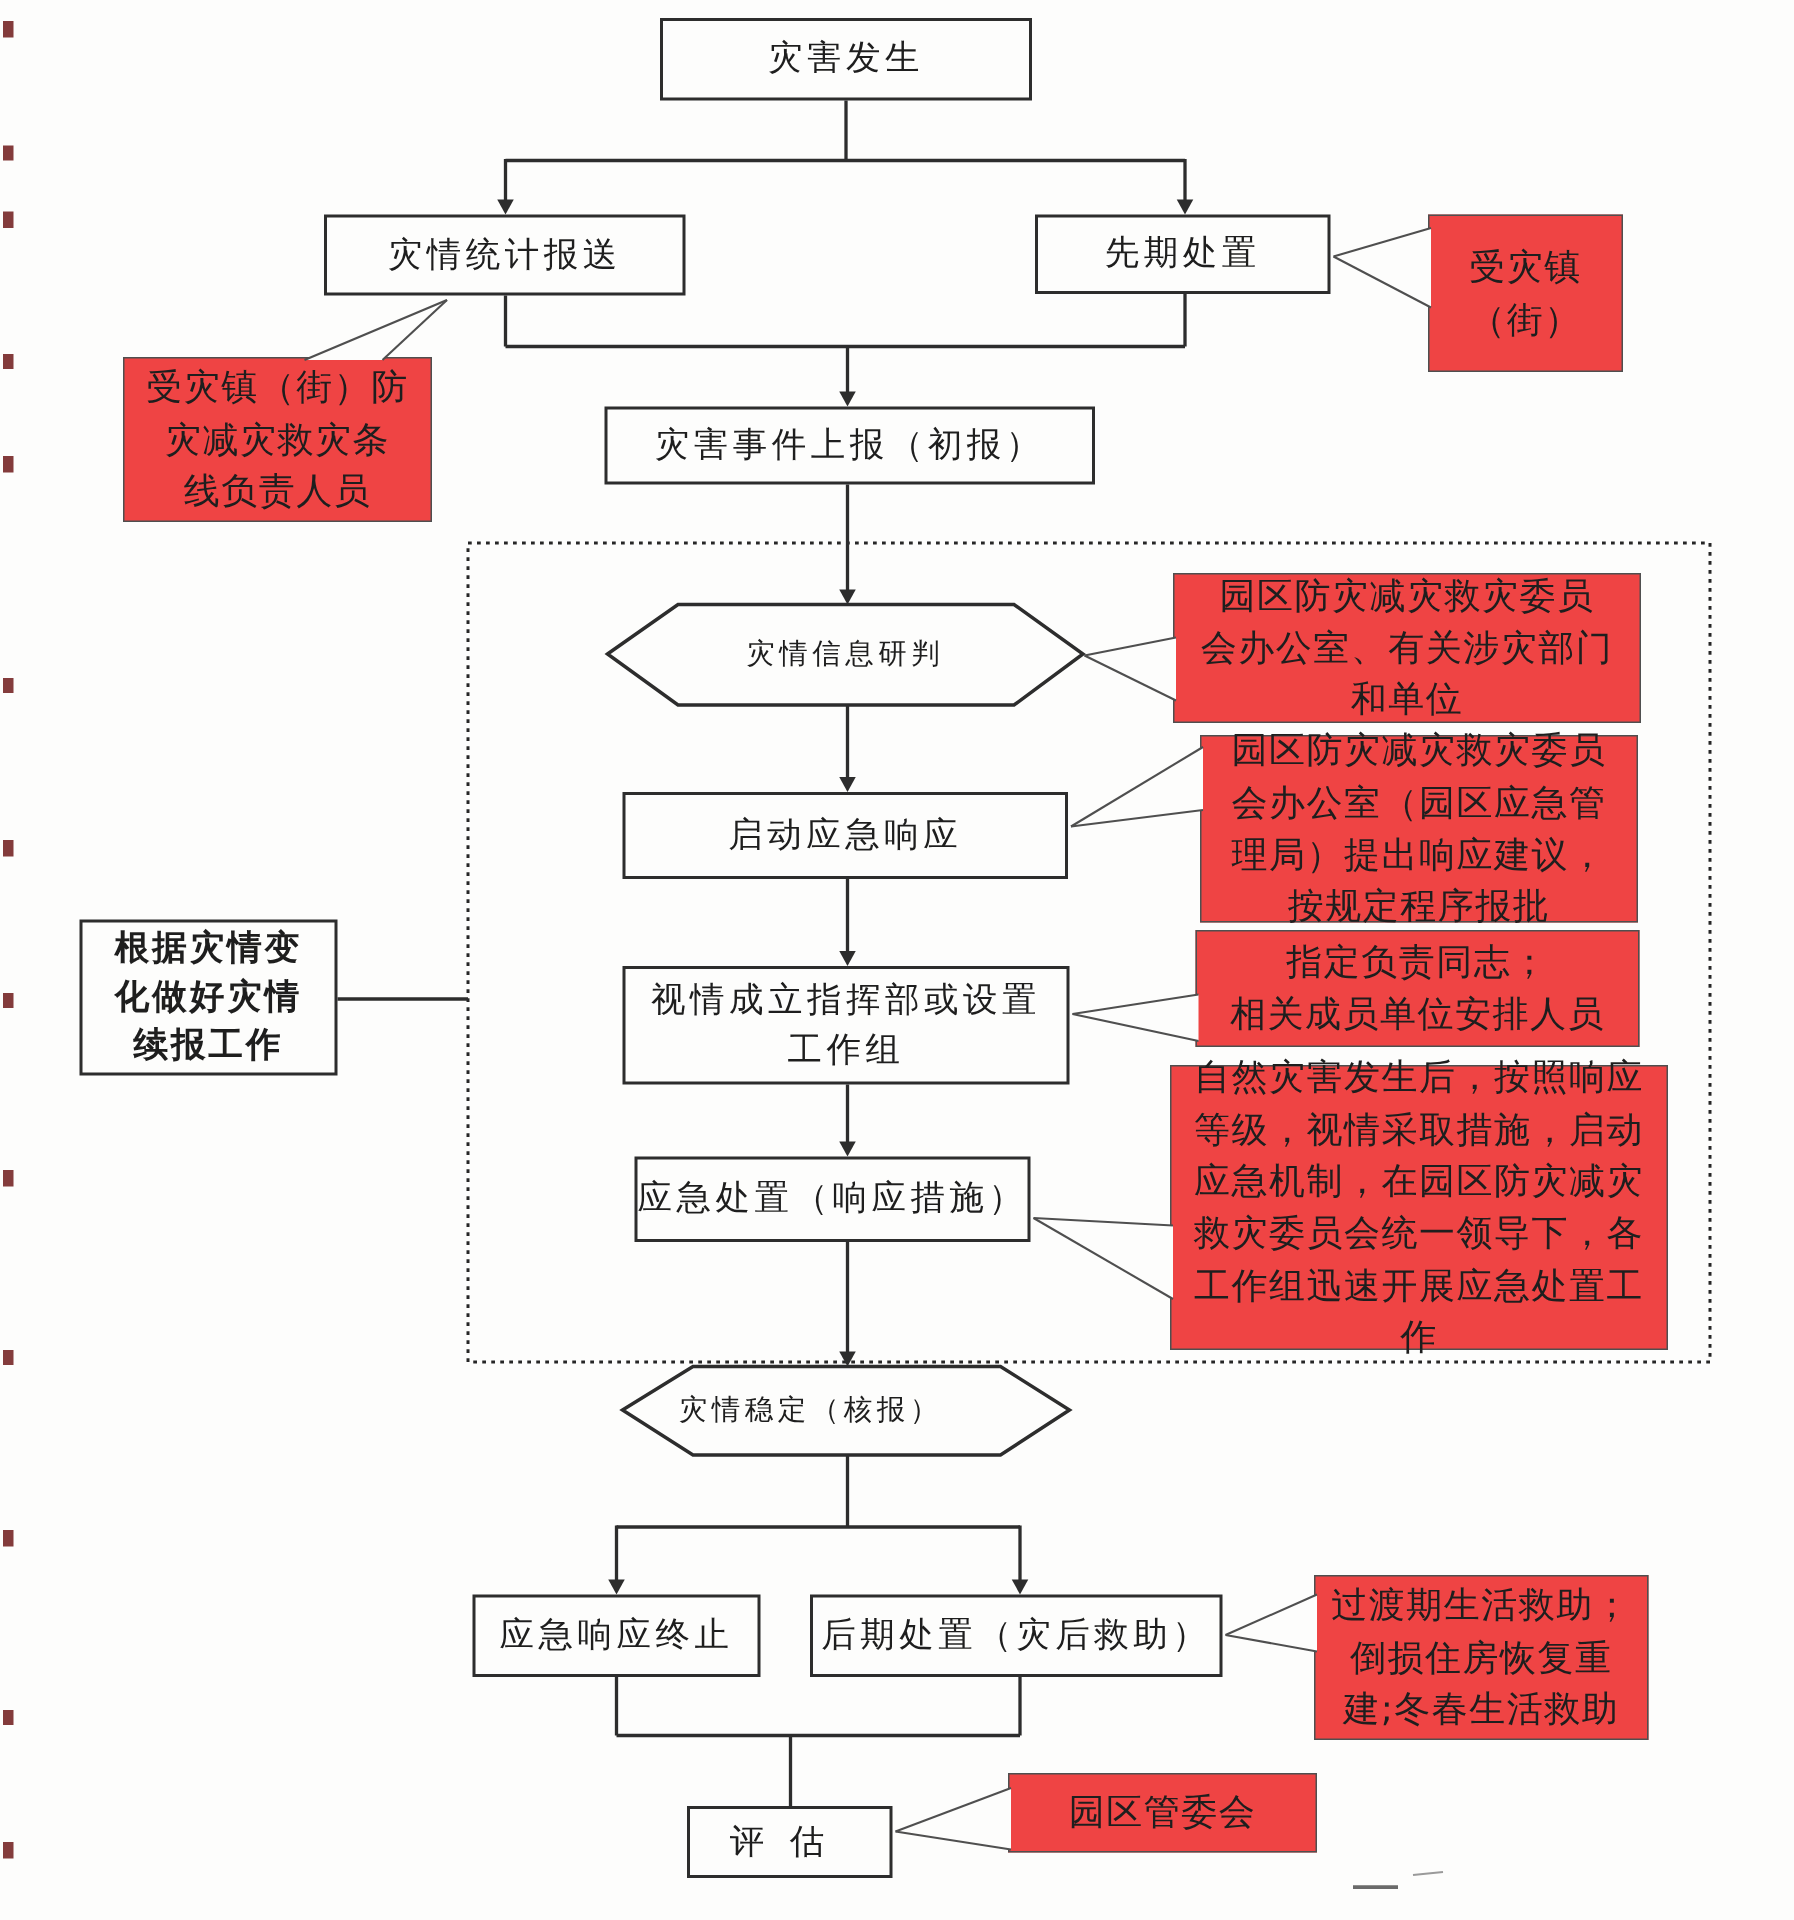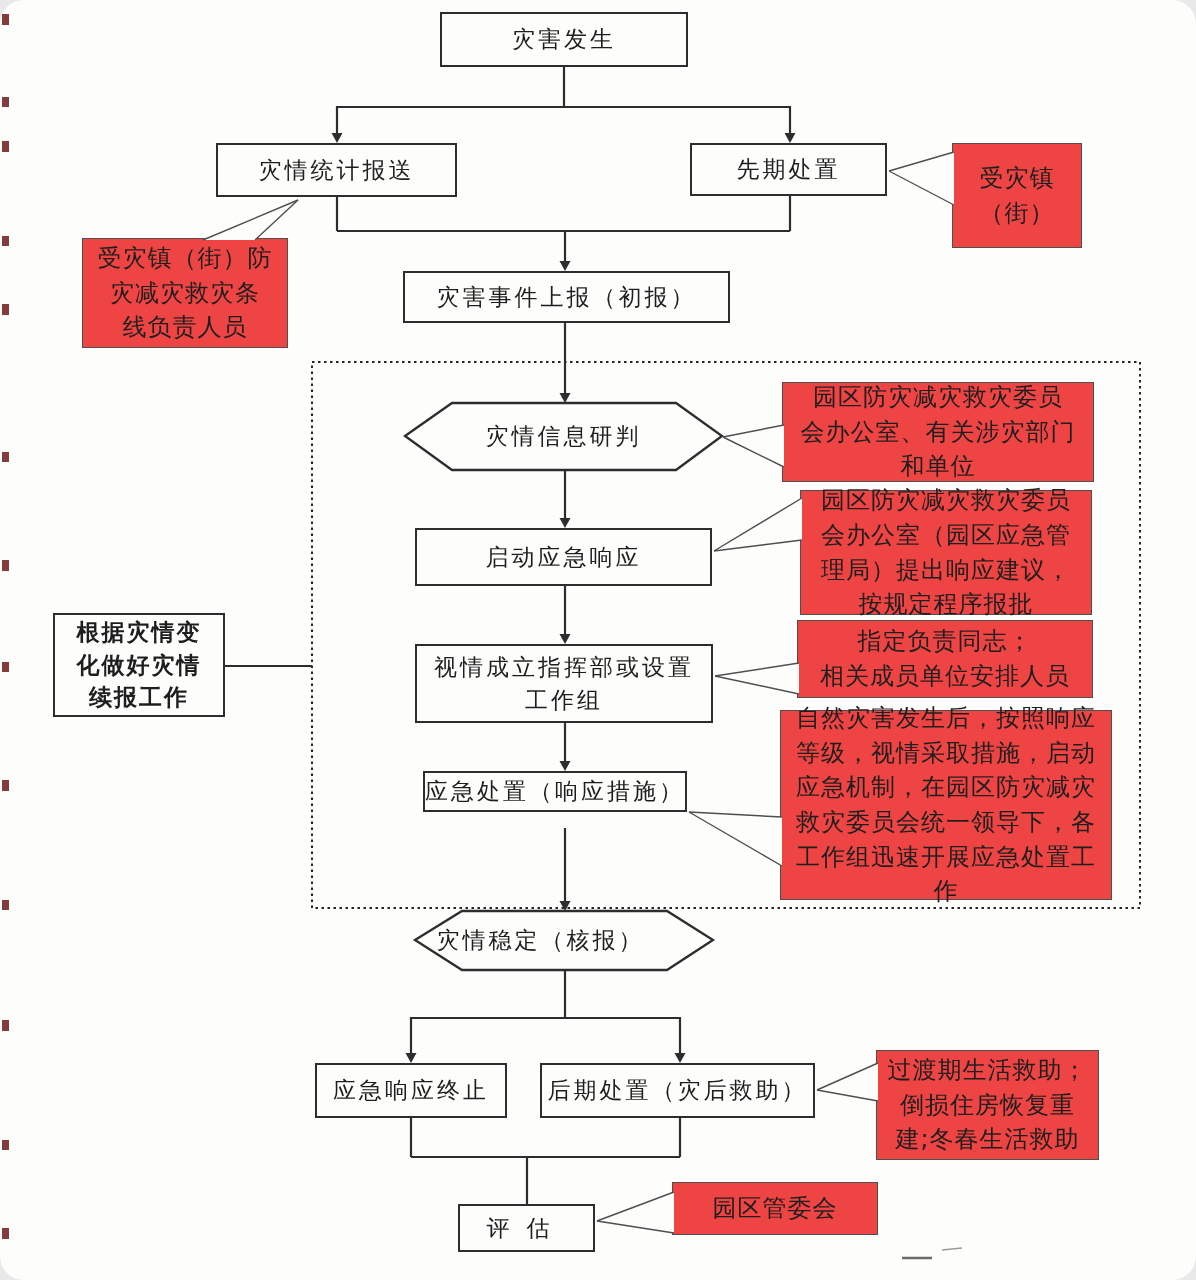--- a/index.html
+++ b/index.html
@@ -1,36 +1,36 @@
 <!DOCTYPE html>
 <html><head>
 <meta charset="utf-8">
 <style>
   html,body{margin:0;padding:0;background:#e9e9e9;}
   .stage{
     position:relative;width:1196px;height:1280px;margin:0 auto;
     background:#fdfdfc;overflow:hidden;
-    font-family:"DejaVu Sans",sans-serif;color:#1e1e1e;border-radius:24px;
+    font-family:"DejaVu Sans",sans-serif;color:#1e1e1e;
   }
   .box{
     position:absolute;box-sizing:border-box;
     display:flex;align-items:center;justify-content:center;
     text-align:center;white-space:pre-line;z-index:2;
     line-height:1.42;
   }
   .node{
     border:2.5px solid #2d2d2d;background:#fdfdfc;
     font-size:23px;letter-spacing:3px;
   }
   .sidebox{
     border:2.2px solid #2d2d2d;background:#fdfdfc;
     font-size:23px;letter-spacing:2px;font-weight:bold;
   }
   .hexlabel{
-    font-size:23px;letter-spacing:3px;background:transparent;
+    font-size:19px;letter-spacing:3px;background:transparent;
   }
   .callout{
     border:1.6px solid #4f4f4f;background:#ef4444;
     font-size:24px;letter-spacing:1px;line-height:1.44;
   }
   .overlay{
     position:absolute;left:0;top:0;z-index:5;pointer-events:none;
   }
   .wide-space{letter-spacing:17px;}
 </style>
@@ -40,21 +40,21 @@
 <div class="stage">
 
   <div class="box node" style="left:440px;top:12px;width:248px;height:55px">灾害发生</div>
   <div class="box node" style="left:216px;top:143px;width:241px;height:54px">灾情统计报送</div>
   <div class="box node" style="left:403px;top:271px;width:327px;height:52px">灾害事件上报（初报）</div>
   <div class="box node" style="left:690px;top:143px;width:197px;height:53px">先期处置</div>
   <div class="box hexlabel" style="left:415px;top:403px;width:297px;height:67px;z-index:2">灾情信息研判</div>
   <div class="box node" style="left:415px;top:528px;width:297px;height:58px">启动应急响应</div>
   <div class="box node" style="left:415px;top:644px;width:298px;height:79px">视情成立指挥部或设置
 工作组</div>
-  <div class="box node" style="left:423px;top:771px;width:264px;height:41px">应急处置（响应措施）</div>
+  <div class="box node" style="left:423px;top:771px;width:264px;height:57px">应急处置（响应措施）</div>
   <div class="box hexlabel" style="left:402px;top:911px;width:277px;height:59px;z-index:2">灾情稳定（核报）</div>
   <div class="box node" style="left:315px;top:1063px;width:192px;height:55px">应急响应终止</div>
   <div class="box node" style="left:540px;top:1063px;width:275px;height:55px">后期处置（灾后救助）</div>
   <div class="box node wide-space" style="left:458px;top:1204px;width:137px;height:48px">评估</div>
 
   <div class="box sidebox" style="left:53px;top:613px;width:172px;height:104px">根据灾情变
 化做好灾情
 续报工作</div>
 
   <div class="box callout" style="left:952px;top:143px;width:130px;height:105px">受灾镇

